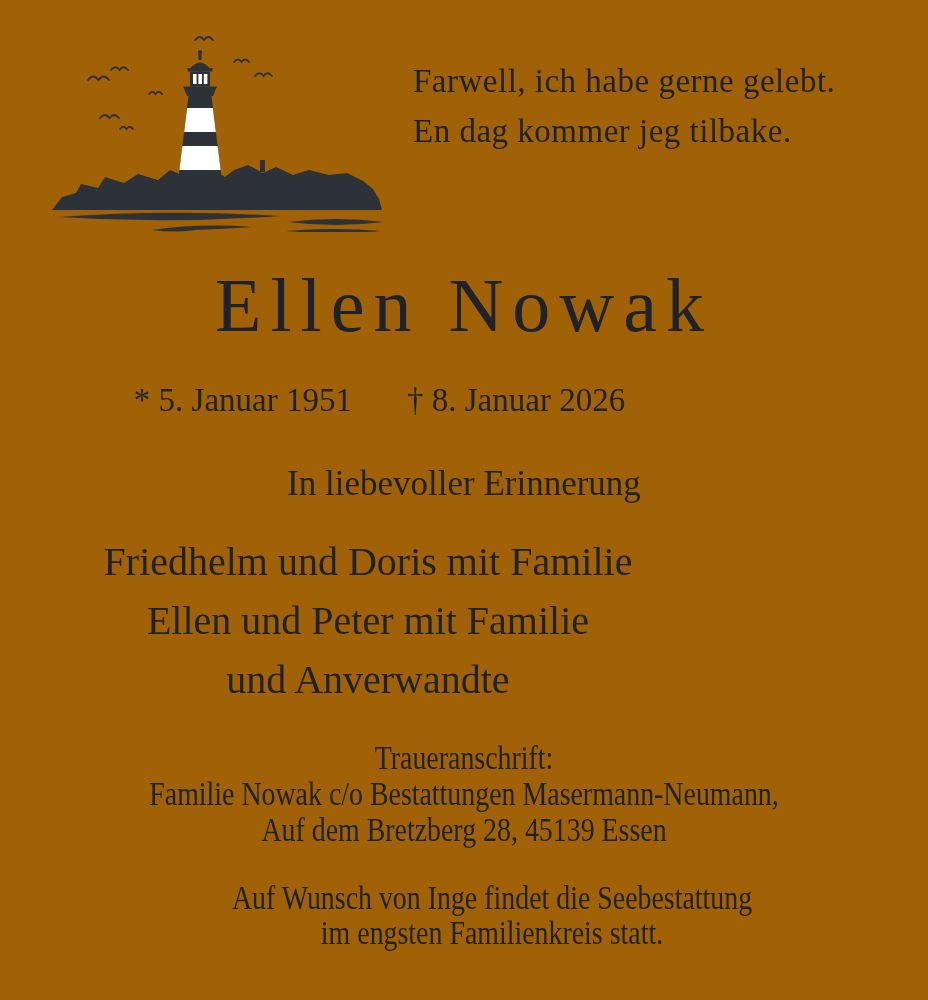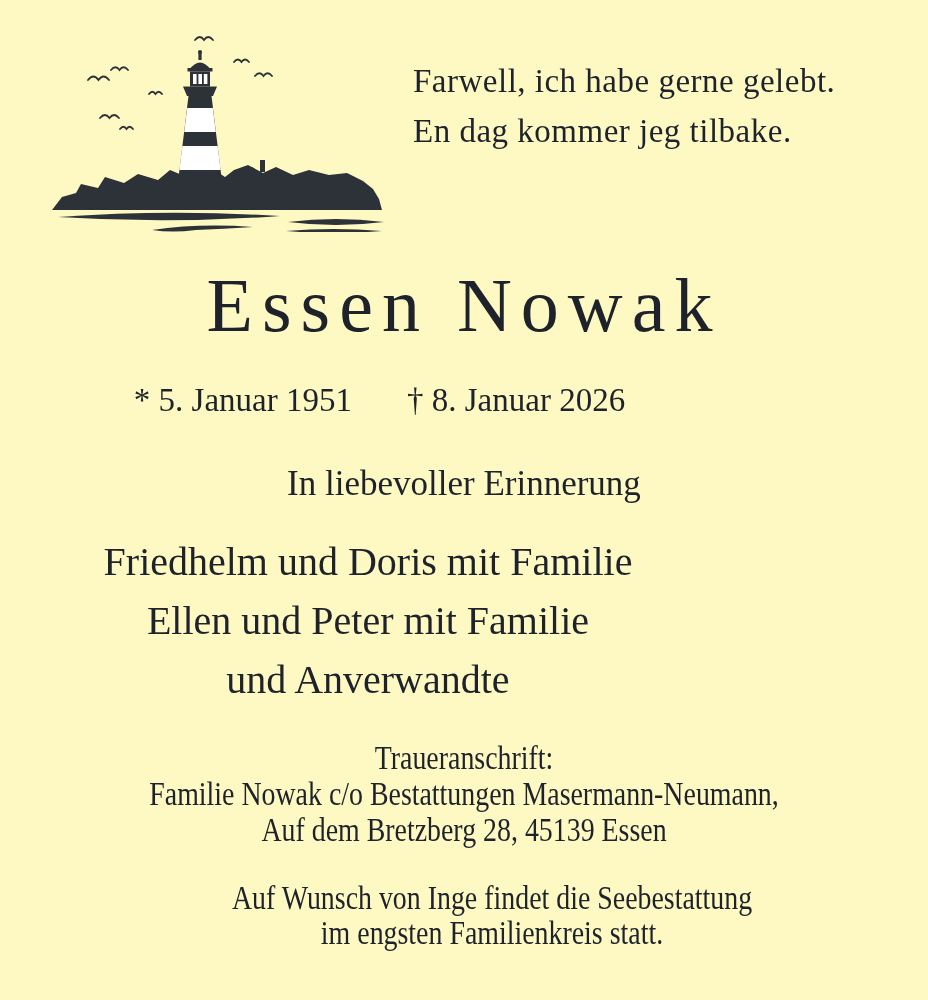--- a/index.html
+++ b/index.html
@@ -1,19 +1,19 @@
 <!DOCTYPE html>
 <html><head>
 <meta charset="utf-8">
 <style>
   html,body{margin:0;padding:0;background:#ffffff;}
   .page{
     position:relative;
     width:928px;height:1000px;
-    background:#fef9c3;
+    background:#a16207;
     font-family:"Liberation Serif","DejaVu Serif",serif;
     color:#1e222b;
     overflow:hidden;
   }
   
   .illustration{position:absolute;left:48px;top:24px;width:342px;height:208px;}
   .epitaph{
     position:absolute;left:413px;top:56px;
     font-size:33px;line-height:50px;
     letter-spacing:0.5px;white-space:nowrap;
@@ -109,21 +109,21 @@
         <path d="M238 207 Q285 203 334 207 Q285 211 238 207 Z"></path>
       </g>
     </g>
   </svg>
 
   <div class="epitaph">
     <div class="cline">Farwell, ich habe gerne gelebt.</div>
     <div class="cline">En dag kommer jeg tilbake.</div>
   </div>
 
-  <h1 class="name">Essen Nowak</h1>
+  <h1 class="name">Ellen Nowak</h1>
 
   <div class="dates">
     <span class="birth">* 5. Januar 1951</span><span class="death">† 8. Januar 2026</span>
   </div>
 
   <div class="intro">In liebevoller Erinnerung</div>
 
   <div class="mourners">
     <div class="cline">Friedhelm und Doris mit Familie</div>
     <div class="cline">Ellen und Peter mit Familie</div>

